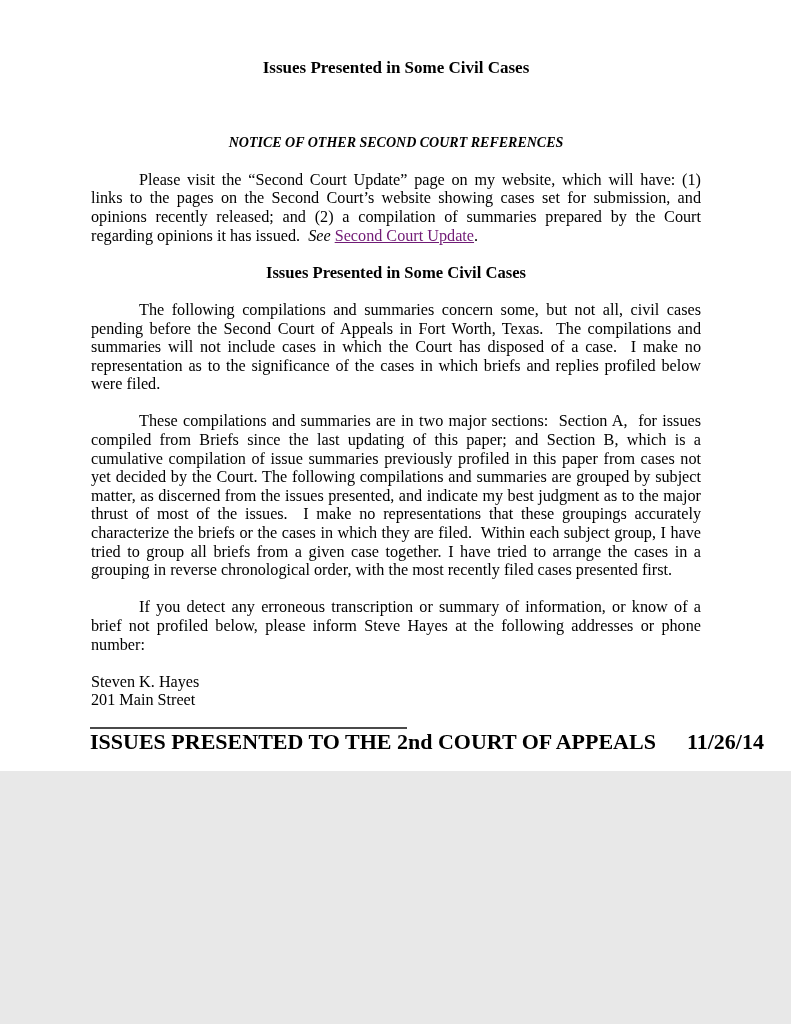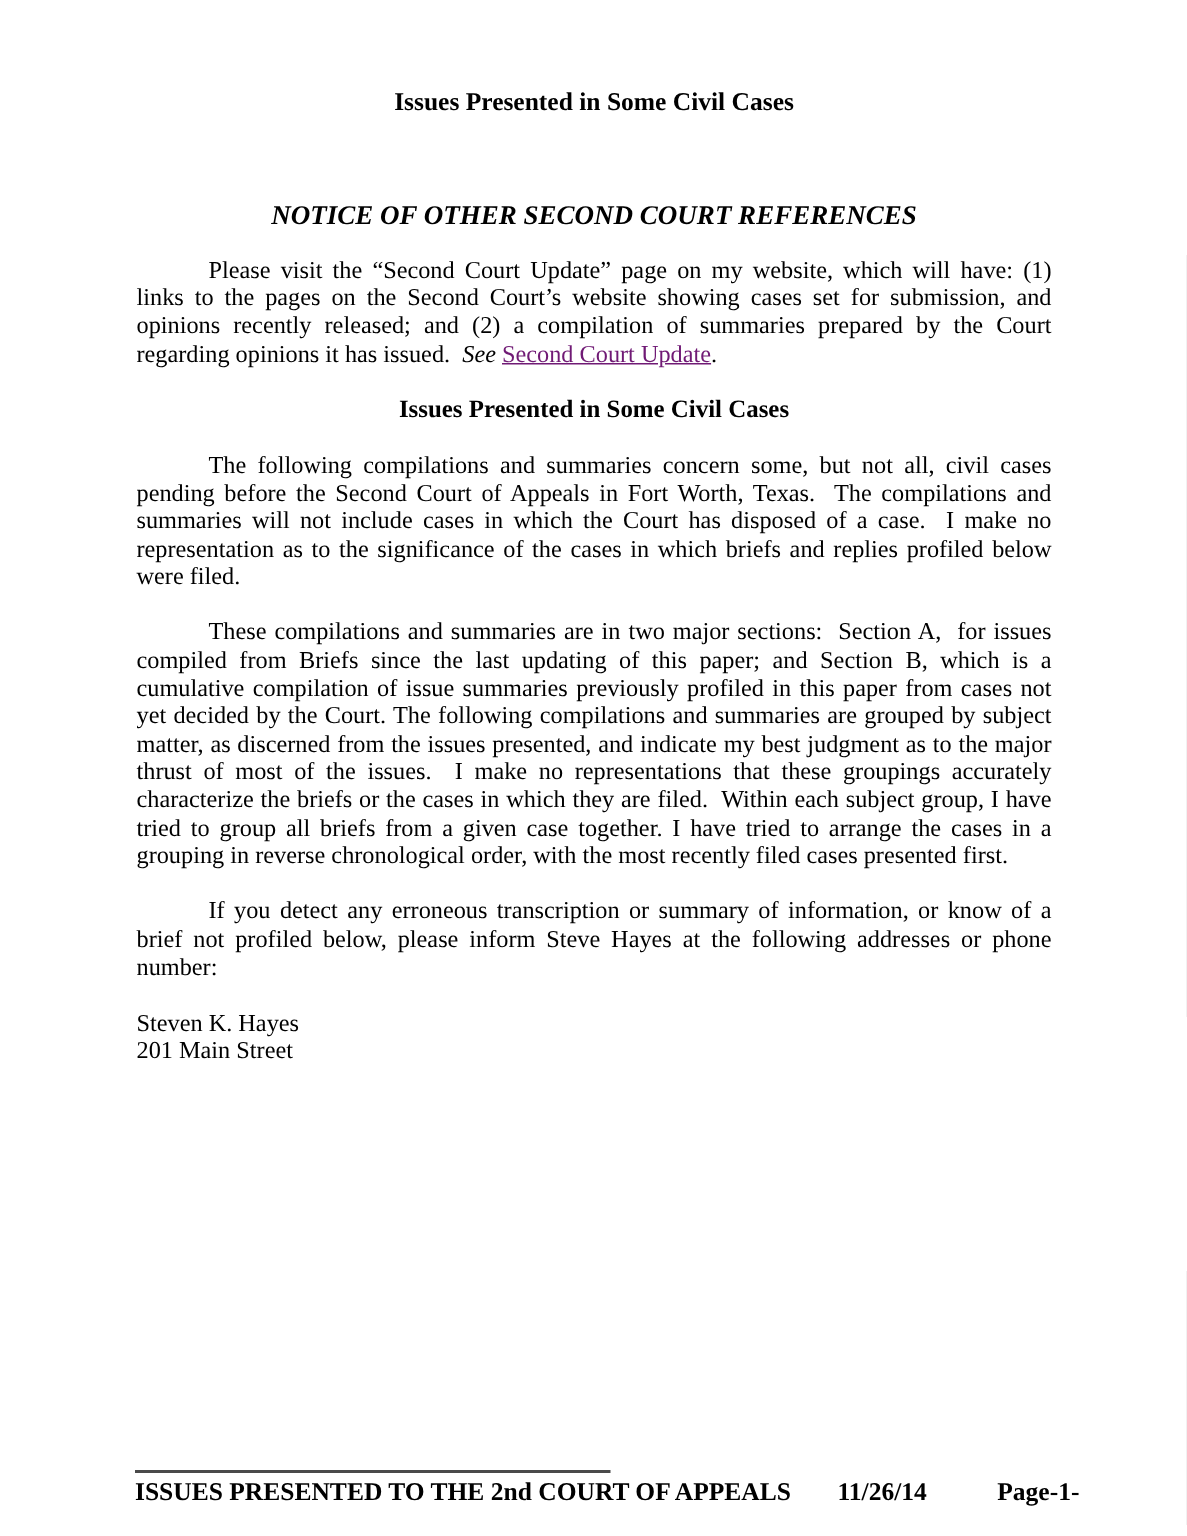--- a/index.html
+++ b/index.html
@@ -3,21 +3,21 @@
 <meta charset="utf-8">
 <style>
   html, body {
     margin: 0;
     padding: 0;
     background: #e8e8e8;
   }
   .page {
     position: relative;
     width: 791px;
-    height: 1024px;
+    height: 771px;
     margin: 0 auto;
     background: #ffffff;
     font-family: "Liberation Serif", serif;
     color: #000000;
     overflow: hidden;
     box-sizing: border-box;
   }
   .content {
     padding: 22px 90px 0 91px; 
   }
@@ -29,21 +29,21 @@
     margin: 0 0 18.6px 0;
     white-space: pre-wrap;
   }
   .doc-meta {
     font-size: 16.6px;
     line-height: 18.6px;
     margin: 0 0 18.6px 0;
     white-space: pre-wrap;
   }
   .notice-heading {
-    font-size: 18px;
+    font-size: 14px;
     line-height: 18.6px;
     font-weight: bold;
     font-style: italic;
     margin: 0 0 18.6px 0;
   }
   .section-heading {
     font-size: 16.6px;
     line-height: 18.6px;
     font-weight: bold;
     margin: 0 0 18.6px 0;
@@ -73,21 +73,21 @@
     left: 90px;
     right: 90px;
     bottom: 20px;
   }
   .footer-rule {
     width: 317px;
     border-top: 2px solid #4a4a4a;
     margin-bottom: 3px;
   }
   .footer-line {
-    font-size: 17px;
+    font-size: 22px;
     line-height: 19px;
     font-weight: bold;
     white-space: nowrap;
   }
   .footer-date { margin-left: 31px; }
   .footer-page { margin-left: 47px; }
 </style>
 </head>
 <body>
 

